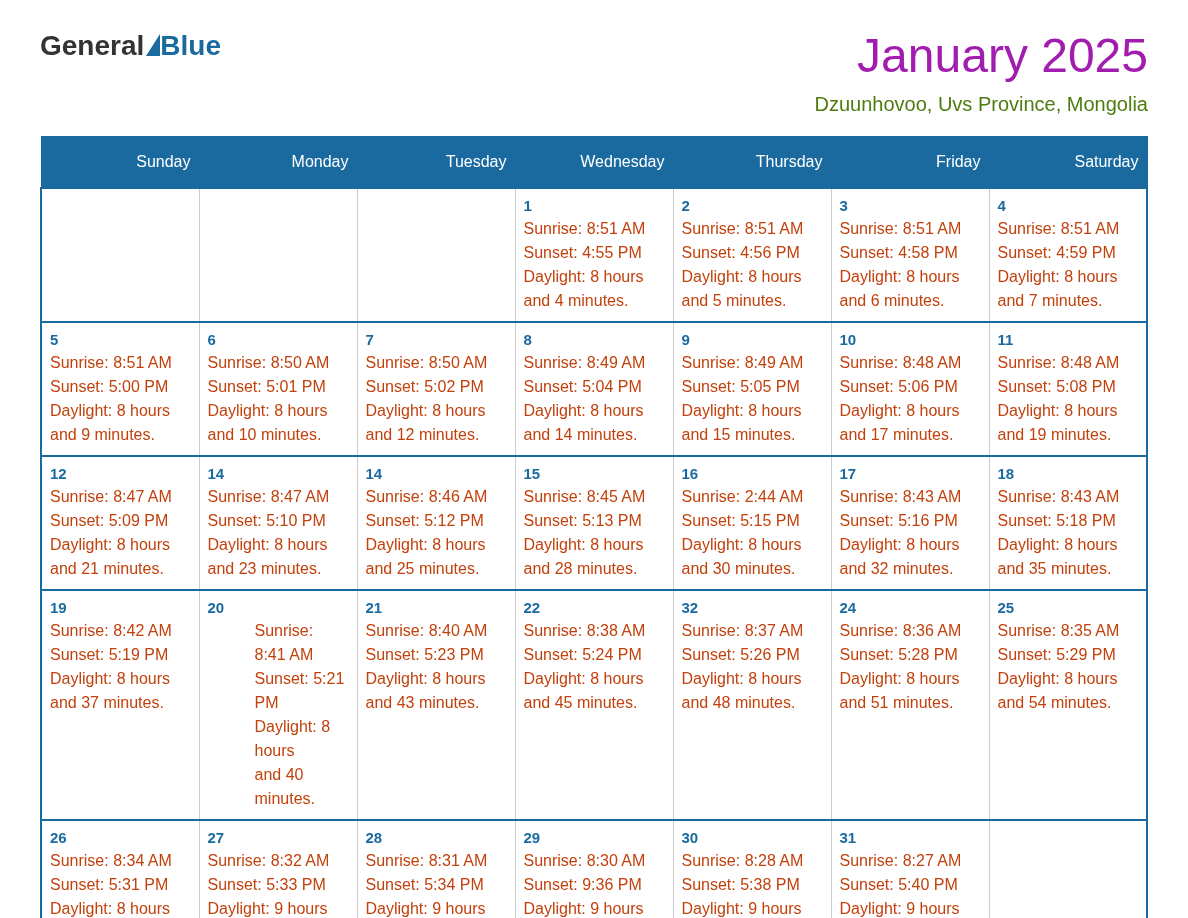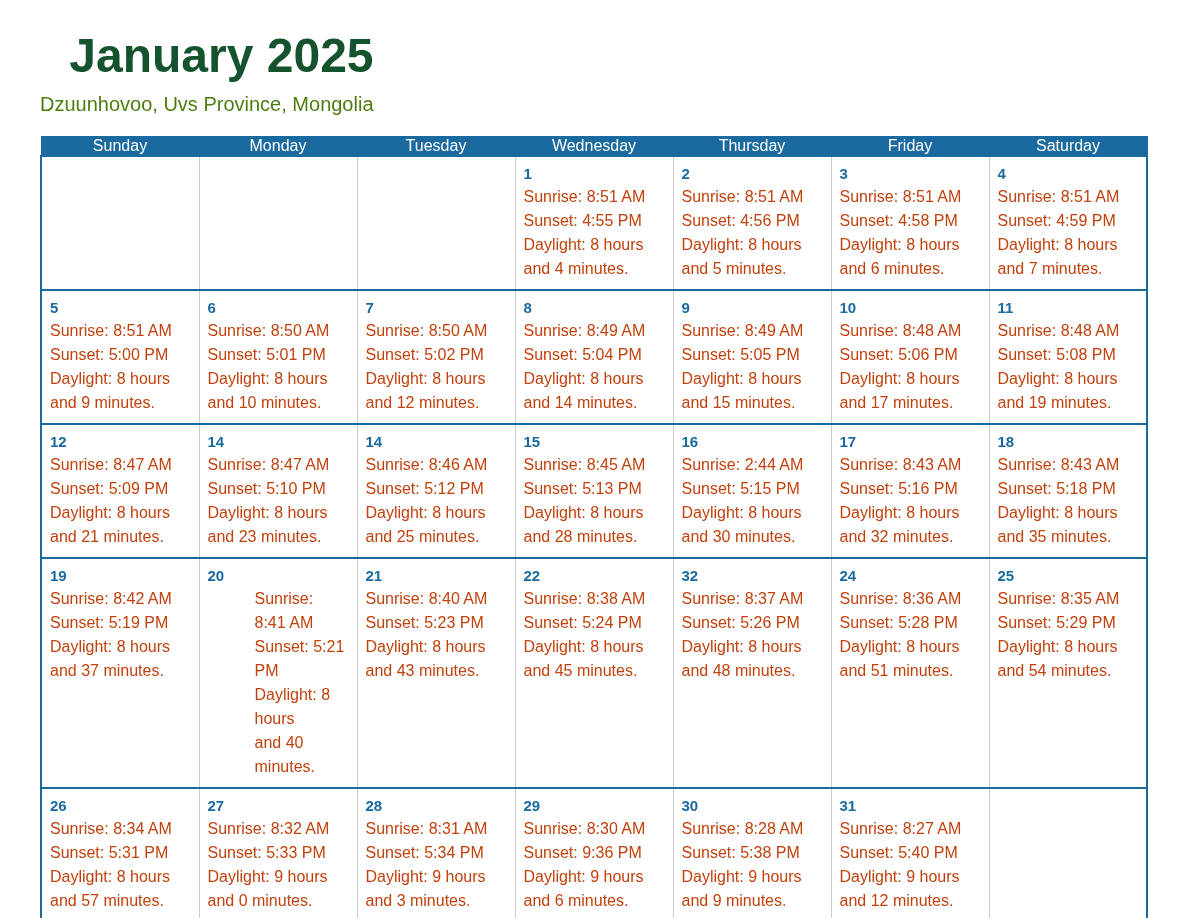--- a/index.html
+++ b/index.html
@@ -38,41 +38,41 @@
       border-bottom: 22px solid #1a6aa0;
       display: inline-block;
       margin-left: 2px;
       margin-bottom: 2px;
     }
     .title-block {
       text-align: right;
     }
     .calendar-title {
       font-size: 48px;
-      font-weight: bold;
-      color: #14532d;
+      font-weight: normal;
+      color: #a21caf;
       line-height: 1.1;
     }
     .calendar-subtitle {
       font-size: 20px;
       color: #4d7c0f;
       margin-top: 10px;
     }
     table {
       width: 100%;
       border-collapse: collapse;
       table-layout: fixed;
     }
     thead tr th {
       background-color: #1a6aa0;
       color: #fff;
       font-size: 16px;
       font-weight: normal;
-      padding: 0 8px;
-      text-align: center;
+      padding: 16px 8px;
+      text-align: right;
       border: 1px solid #1a6aa0;
     }
     tbody tr td {
       vertical-align: top;
       padding: 8px;
       border: 1px solid #ccc;
       font-size: 12.5px;
       color: #333;
       height: 115px;
     }
@@ -104,20 +104,26 @@
       border-top: 2px solid #1a6aa0;
     }
     .empty-cell {
       background: #fff;
     }
   </style>
 </head>
 <body>
 
 <div class="header">
+  <div class="logo">
+    <span class="logo-text-general">General</span>
+    <span class="logo-icon"></span>
+    <br>
+    <span class="logo-text-blue">Blue</span>
+  </div>
   <div class="title-block">
     <div class="calendar-title">January 2025</div>
     <div class="calendar-subtitle">Dzuunhovoo, Uvs Province, Mongolia</div>
   </div>
 </div>
 
 <table>
   <thead>
     <tr>
     <th>Sunday</th>

